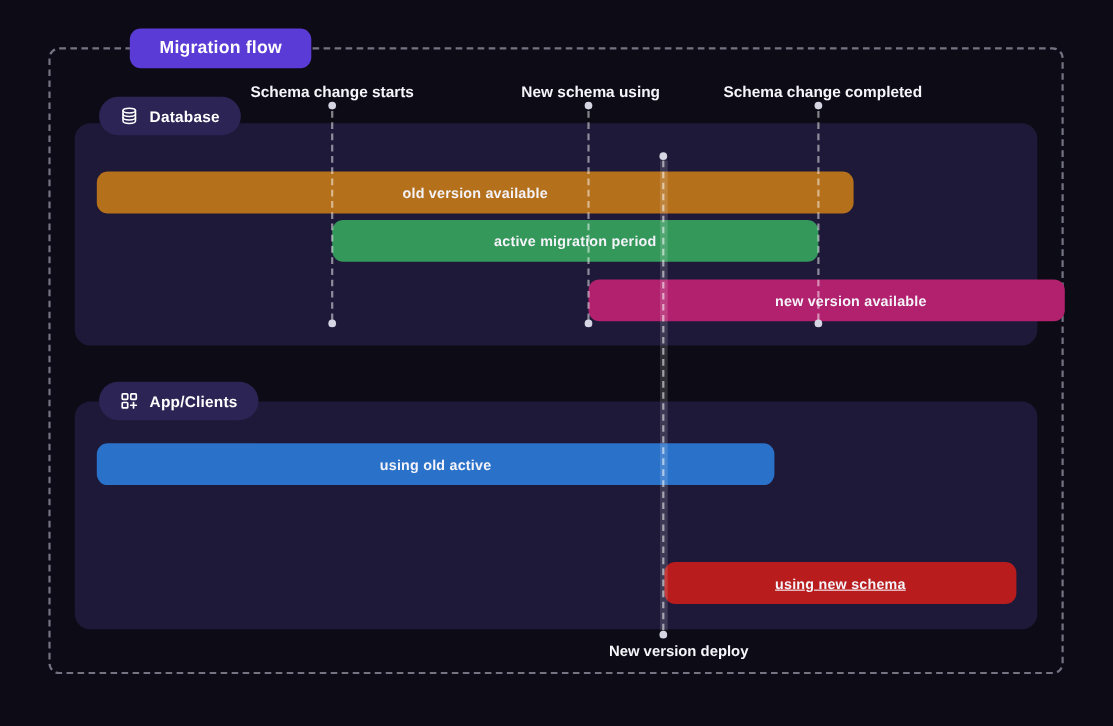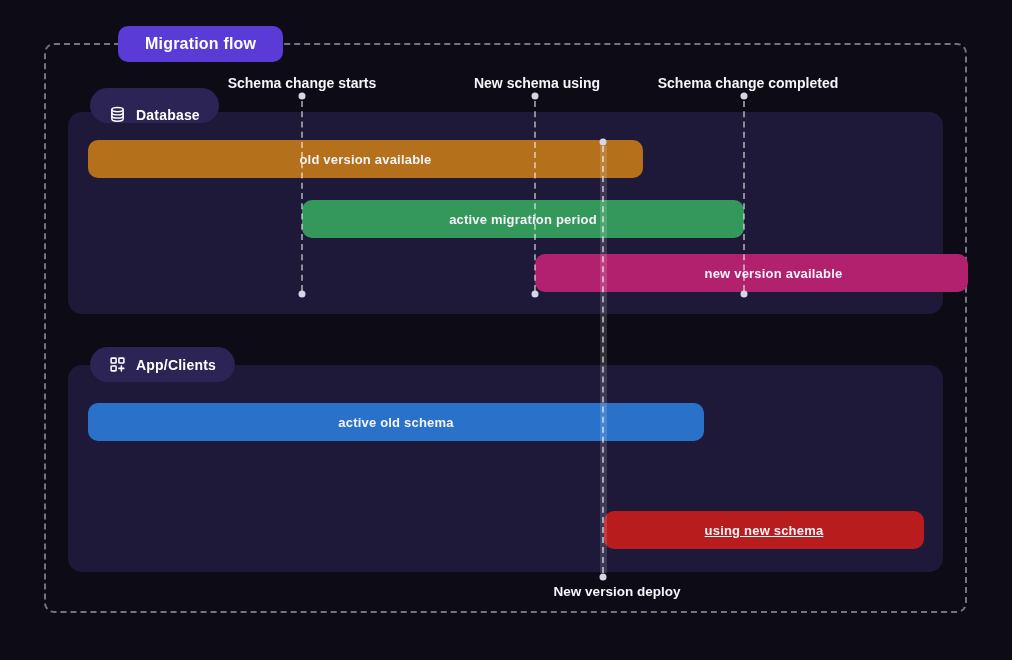--- a/index.html
+++ b/index.html
@@ -24,30 +24,30 @@
     background:#1e1939; border-radius:14px;
   }
   .panel.db  { top:112px; height:202px; }
   .panel.app { top:365px; height:207px; }
   .pill {
     position:absolute; display:flex; align-items:center; gap:10px;
     background:#2b2454; border-radius:18px; color:#ffffff;
     font-weight:700; font-size:14px; height:35px; padding:0 19px;
     letter-spacing:0.2px;
   }
-  .pill.db  { left:90px; top:88px;align-items:flex-end; }
+  .pill.db  { left:90px; top:88px; }
   .pill.app { left:90px; top:347px; }
   .pill svg { display:block; }
   .bar {
     position:absolute; height:38px; border-radius:10px;
     color:#f4f3fa; font-weight:700; font-size:13px;
     display:flex; align-items:center; justify-content:center;
     letter-spacing:0.2px;
   }
-  #bar-old        { left:88px;  top:140px; width:555px; }
+  #bar-old        { left:88px;  top:156px; width:688px; }
   #bar-active     { left:302px; top:200px; width:442px; }
   #bar-newver     { left:535px; top:254px; width:389px; }
   #bar-using-old  { left:88px;  top:403px; width:616px; }
   #bar-rollout    { left:604px; top:457px; width:100px; }
   #bar-using-new  { left:604px; top:511px; width:320px; }
   .milestone-label {
     position:absolute; top:75px; transform:translateX(-50%);
     color:#f5f5fa; font-weight:700; font-size:14px; white-space:nowrap;
   }
   .vline {
@@ -116,21 +116,21 @@
   <div class="bar" id="bar-old" style="background: rgb(181, 112, 28);">
     <span>old version available</span>
   </div>
   <div class="bar" id="bar-active" style="background: rgb(52, 152, 90);">
     <span>active migration period</span>
   </div>
   <div class="bar" id="bar-newver" style="background: rgb(178, 33, 110); padding-left: 44px;">
     <span>new version available</span>
   </div>
   <div class="bar" id="bar-using-old" style="background: rgb(42, 114, 201);">
-    <span>active old schema</span>
+    <span>using old active</span>
   </div>
   <div class="bar" id="bar-using-new" style="background: #b91c1c; text-decoration: underline;">
     <span>using new schema</span>
   </div>
 
   <div class="vline" style="left:302px"></div>
   <div class="vline" style="left:535px"></div>
   <div class="vline" style="left:744px"></div>
 
   <div class="deploy-col"></div>

